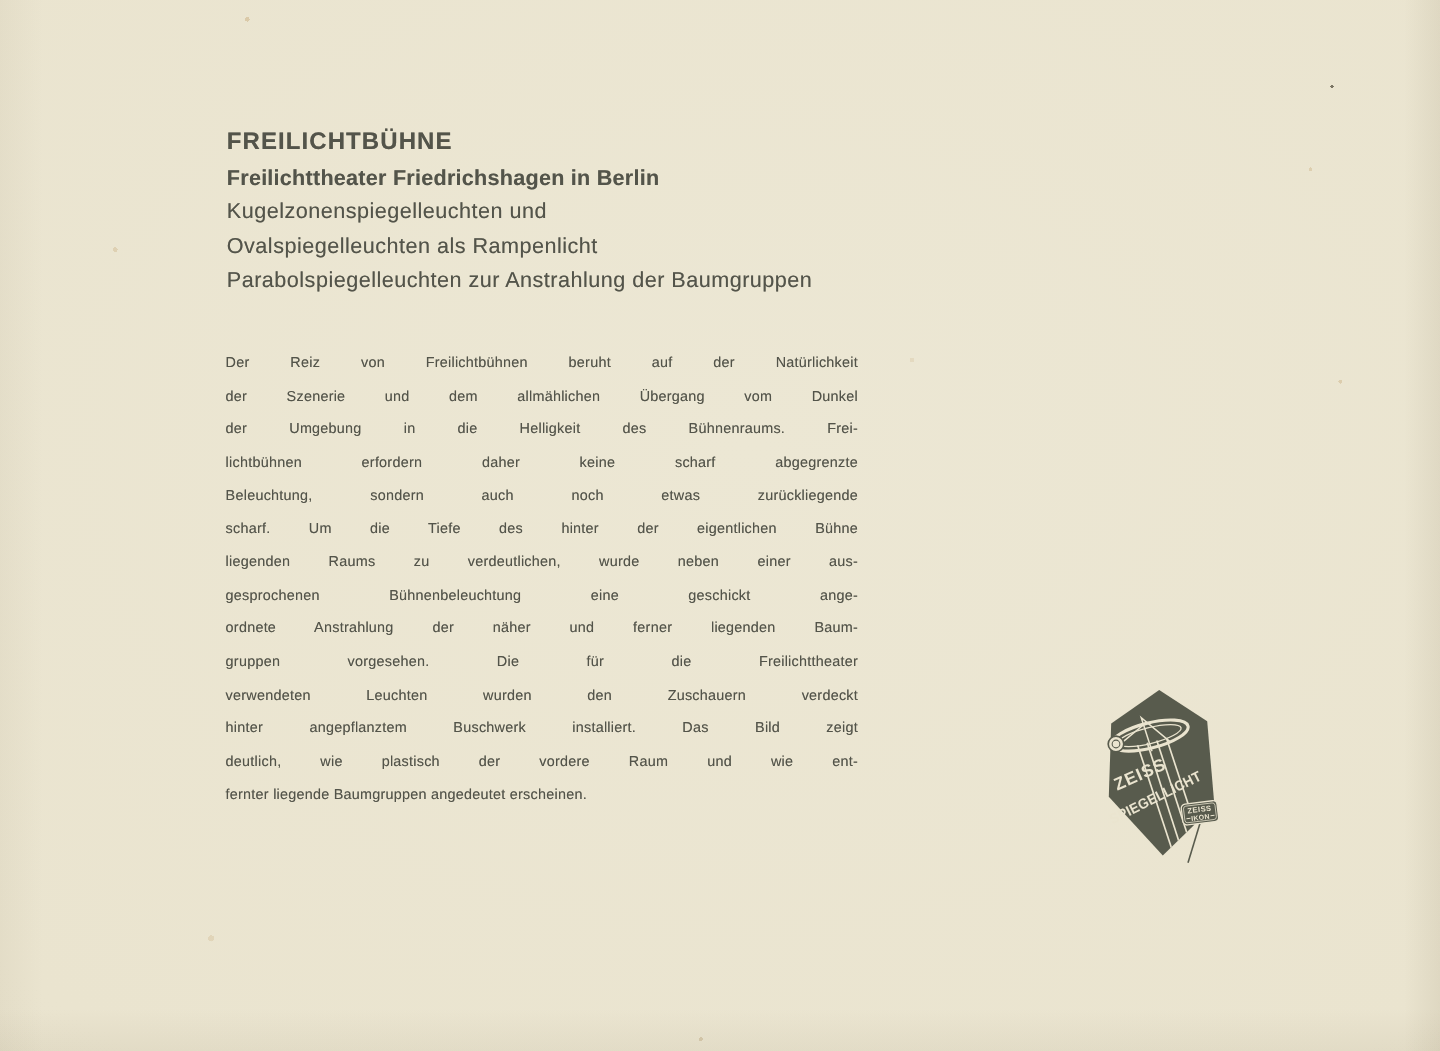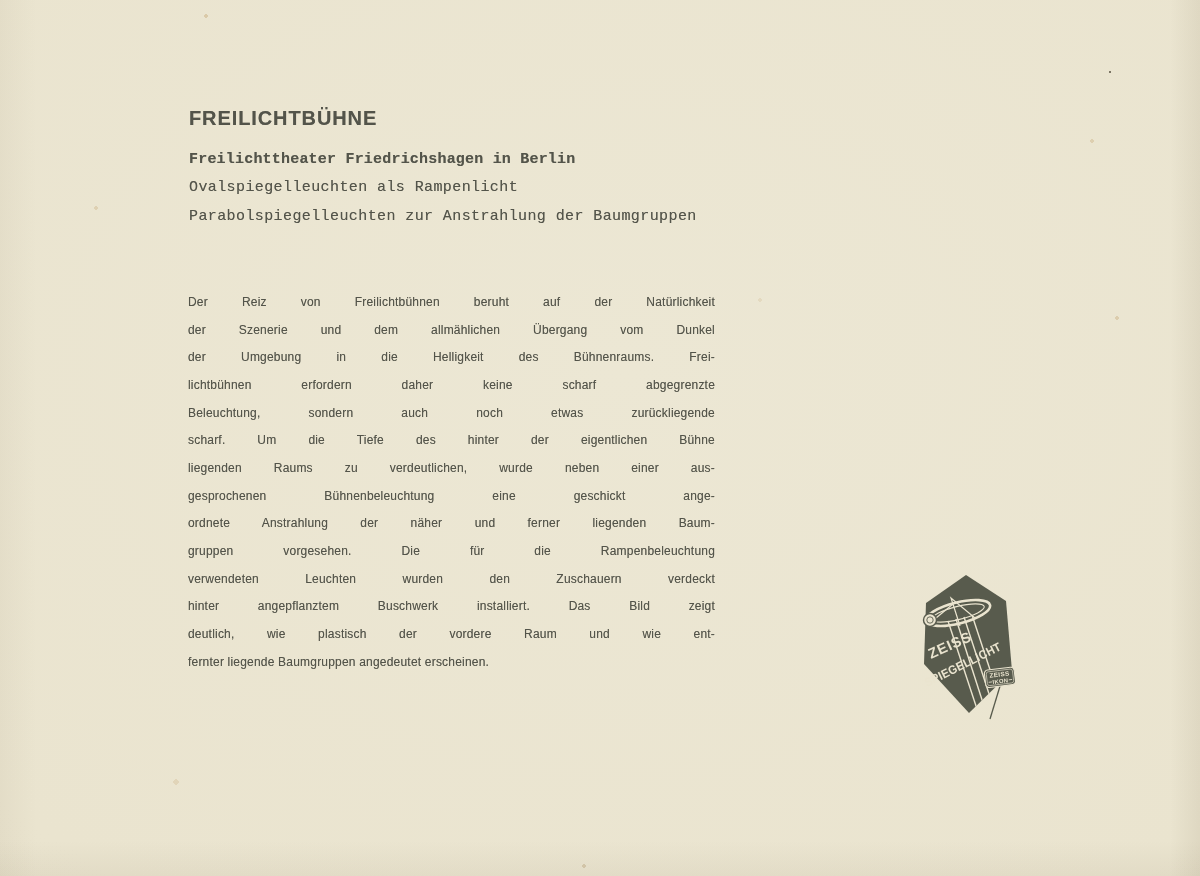--- a/index.html
+++ b/index.html
@@ -22,24 +22,23 @@
     font-family:"Liberation Sans","DejaVu Sans",sans-serif;
     color:var(--ink,#53544a);
   }
   .heading{
     position:absolute;left:189px;top:94px;
     font-size:20px;font-weight:bold;letter-spacing:.9px;
     text-shadow:0 0 .4px rgba(83,84,74,.55);
     text-align:right;
   }
   .subheading{
-    position:absolute;left:189px;top:146px;
-    font-size:15px;line-height:28.4px;letter-spacing:.4px;
+    position:absolute;left:189px;top:134px;
+    font-size:18px;line-height:28.4px;letter-spacing:.4px;
     text-shadow:0 0 .4px rgba(83,84,74,.5);
-    font-family:Liberation Mono, monospace;
   }
   .subheading .title{font-weight:bold;letter-spacing:.2px;}
   .body-col{
     position:absolute;left:188px;top:289px;width:527px;
     font-size:12px;line-height:27.65px;letter-spacing:.2px;
     text-shadow:0 0 .4px rgba(83,84,74,.5);
   }
   .body-col .line{text-align:justify;text-align-last:justify;white-space:normal;}
   .body-col .line.last{text-align-last:left;}
   .logo{position:absolute;left:920px;top:569px;width:95px;height:160px;}
@@ -47,35 +46,36 @@
 </style>
 </head>
 <body>
 
 <div class="page">
 
   <h1 class="heading">FREILICHTBÜHNE</h1>
 
   <div class="subheading">
     <div class="title">Freilichttheater Friedrichshagen in Berlin</div>
+    <div>Kugelzonenspiegelleuchten und</div>
     <div>Ovalspiegelleuchten als Rampenlicht</div>
     <div>Parabolspiegelleuchten zur Anstrahlung der Baumgruppen</div>
   </div>
 
   <div class="body-col">
     <div class="line">Der Reiz von Freilichtbühnen beruht auf der Natürlichkeit</div>
     <div class="line">der Szenerie und dem allmählichen Übergang vom Dunkel</div>
     <div class="line">der Umgebung in die Helligkeit des Bühnenraums. Frei-</div>
     <div class="line">lichtbühnen erfordern daher keine scharf abgegrenzte</div>
     <div class="line">Beleuchtung, sondern auch noch etwas zurückliegende</div>
     <div class="line">scharf. Um die Tiefe des hinter der eigentlichen Bühne</div>
     <div class="line">liegenden Raums zu verdeutlichen, wurde neben einer aus-</div>
     <div class="line">gesprochenen Bühnenbeleuchtung eine geschickt ange-</div>
     <div class="line">ordnete Anstrahlung der näher und ferner liegenden Baum-</div>
-    <div class="line">gruppen vorgesehen. Die für die Rampenbeleuchtung</div>
+    <div class="line">gruppen vorgesehen. Die für die Freilichttheater</div>
     <div class="line">verwendeten Leuchten wurden den Zuschauern verdeckt</div>
     <div class="line">hinter angepflanztem Buschwerk installiert. Das Bild zeigt</div>
     <div class="line">deutlich, wie plastisch der vordere Raum und wie ent-</div>
     <div class="line last">fernter liegende Baumgruppen angedeutet erscheinen.</div>
   </div>
 
   <svg class="logo" viewBox="0 0 95 160" width="95" height="160" aria-hidden="true">
     <defs>
       <clipPath id="hexclip">
           <polygon points="46,6 86,32 92,102 49,144 4,95 6,34"></polygon>

